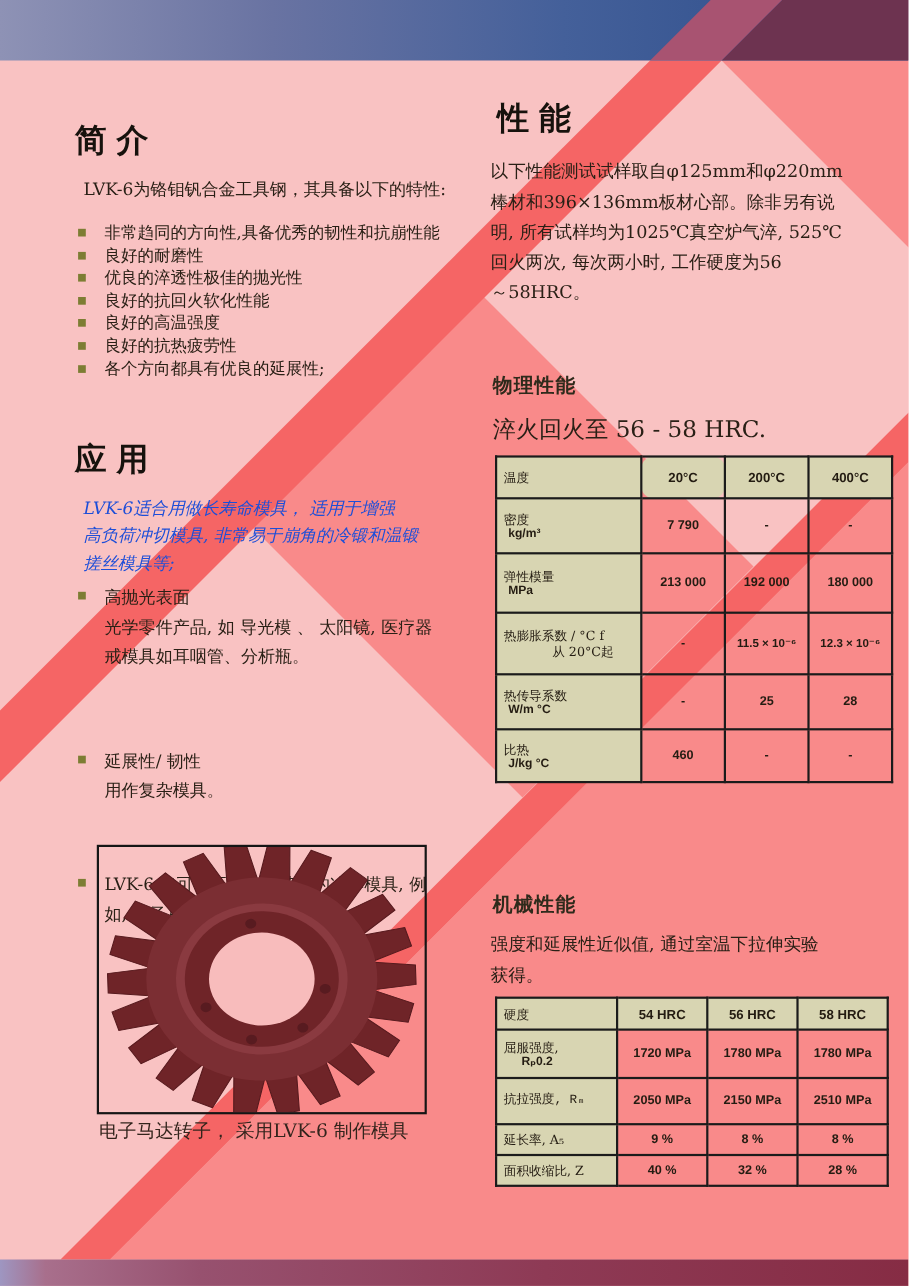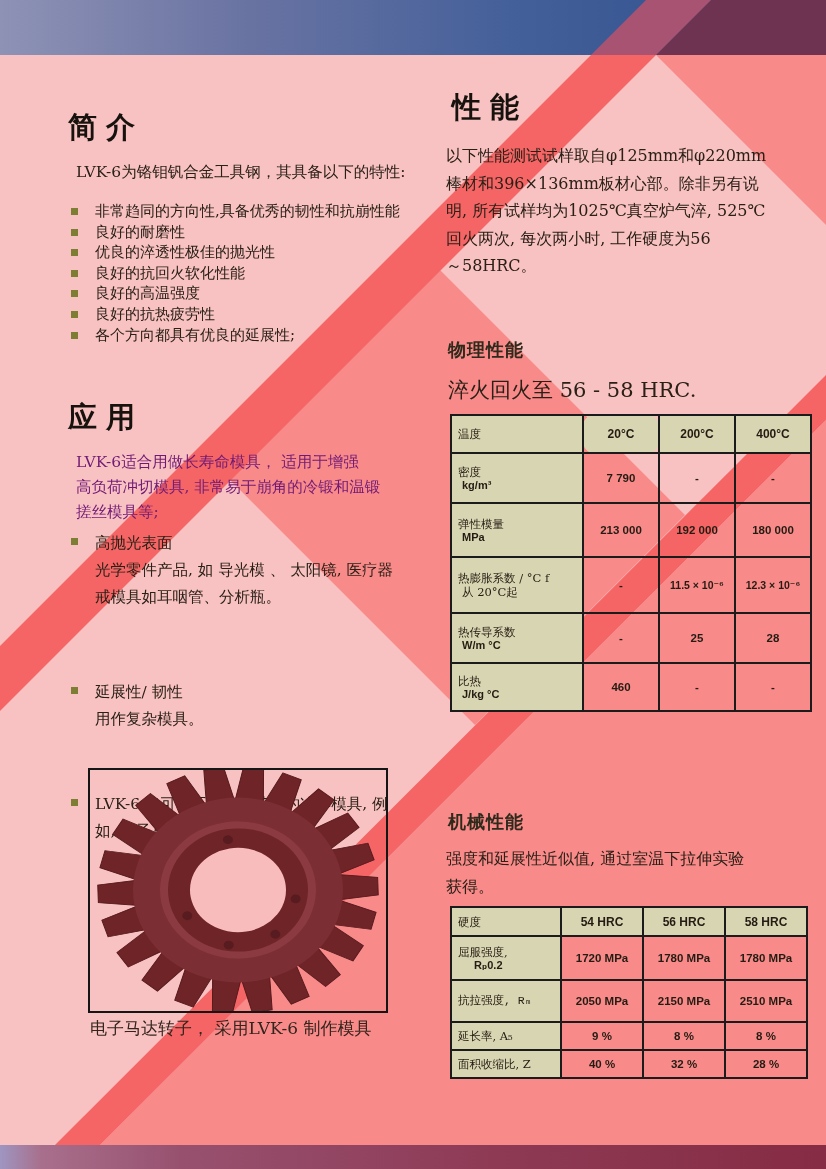--- a/index.html
+++ b/index.html
@@ -5,21 +5,21 @@
   html,body{margin:0;padding:0;}
   body{width:826px;height:1169px;font-family:"DejaVu Serif","Liberation Serif",serif;}
   #page{position:relative;width:826px;height:1169px;overflow:hidden;background:#f9c2c2;}
   svg.bg{position:absolute;left:0;top:0;z-index:0;}
   .abs{position:absolute;z-index:2;}
   h2.sec{font-size:29px;font-weight:bold;letter-spacing:9px;color:#17120d;margin:0;font-family:"DejaVu Serif","Liberation Serif",serif;}
   .lead{font-size:15.5px;color:#2a2016;}
   ul.feat{list-style:none;margin:0;padding:0;}
   ul.feat li{position:relative;padding-left:27px;font-size:15px;line-height:20.6px;color:#2a2016;white-space:nowrap;}
   ul.feat li::before{content:"";position:absolute;left:3px;top:7px;width:7px;height:7px;background:#7d7d33;}
-  .appline{font-size:15.5px;line-height:25px;color:#701a75;white-space:nowrap;}
+  .appline{font-size:15.5px;line-height:25px;color:#1d4ed8;white-space:nowrap;font-style:italic;}
   .appitem{position:relative;padding-left:27px;}
   .appitem::before{content:"";position:absolute;left:3px;top:8px;width:7px;height:7px;background:#7d7d33;}
   .appitem div{font-size:15.5px;line-height:27px;color:#2a2016;white-space:nowrap;}
   .perfline{font-size:16px;line-height:27.5px;color:#2a2016;white-space:nowrap;}
   .subhead{font-family:"Liberation Sans","DejaVu Sans",sans-serif;font-weight:bold;font-size:18px;color:#2e2a1b;letter-spacing:1px;}
   .note{font-size:21px;color:#2a2016;}
   table.dt{border-collapse:collapse;border:2px solid #1b1b1b;}
   table.dt td{border:2px solid #1b1b1b;padding:2px 6px;}
   td.lab{background:#d8d5b2;text-align:left;vertical-align:middle;padding-left:8px;}
   td.hcol{background:#d8d5b2;text-align:center;vertical-align:middle;
@@ -178,21 +178,21 @@
         <div class="l1">弹性模量</div>
         <div class="l2">MPa</div>
       </td>
       <td class="val">213 000</td>
       <td class="val">192 000</td>
       <td class="val">180 000</td>
     </tr>
     <tr>
       <td class="lab" style="height:50px;">
         <div class="l1">热膨胀系数 / °C f</div>
-        <div class="l1" style="padding-left:4px;">从 20°C起</div>
+        <div class="l1" style="padding-left:4px;margin-left:40px;">从 20°C起</div>
       </td>
       <td class="val">-</td>
       <td class="val" style="font-size:10.5px;">11.5 × 10⁻⁶</td>
       <td class="val" style="font-size:10.5px;">12.3 × 10⁻⁶</td>
     </tr>
     <tr>
       <td class="lab" style="height:44px;">
         <div class="l1">热传导系数</div>
         <div class="l2">W/m °C</div>
       </td>

